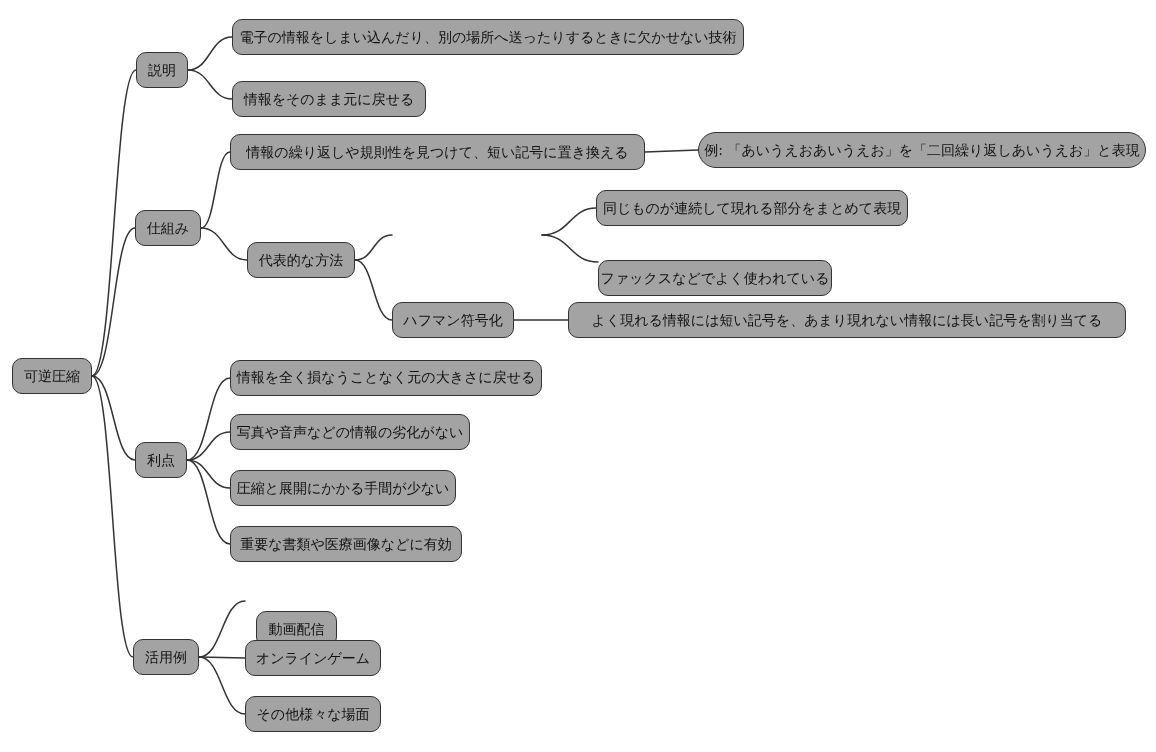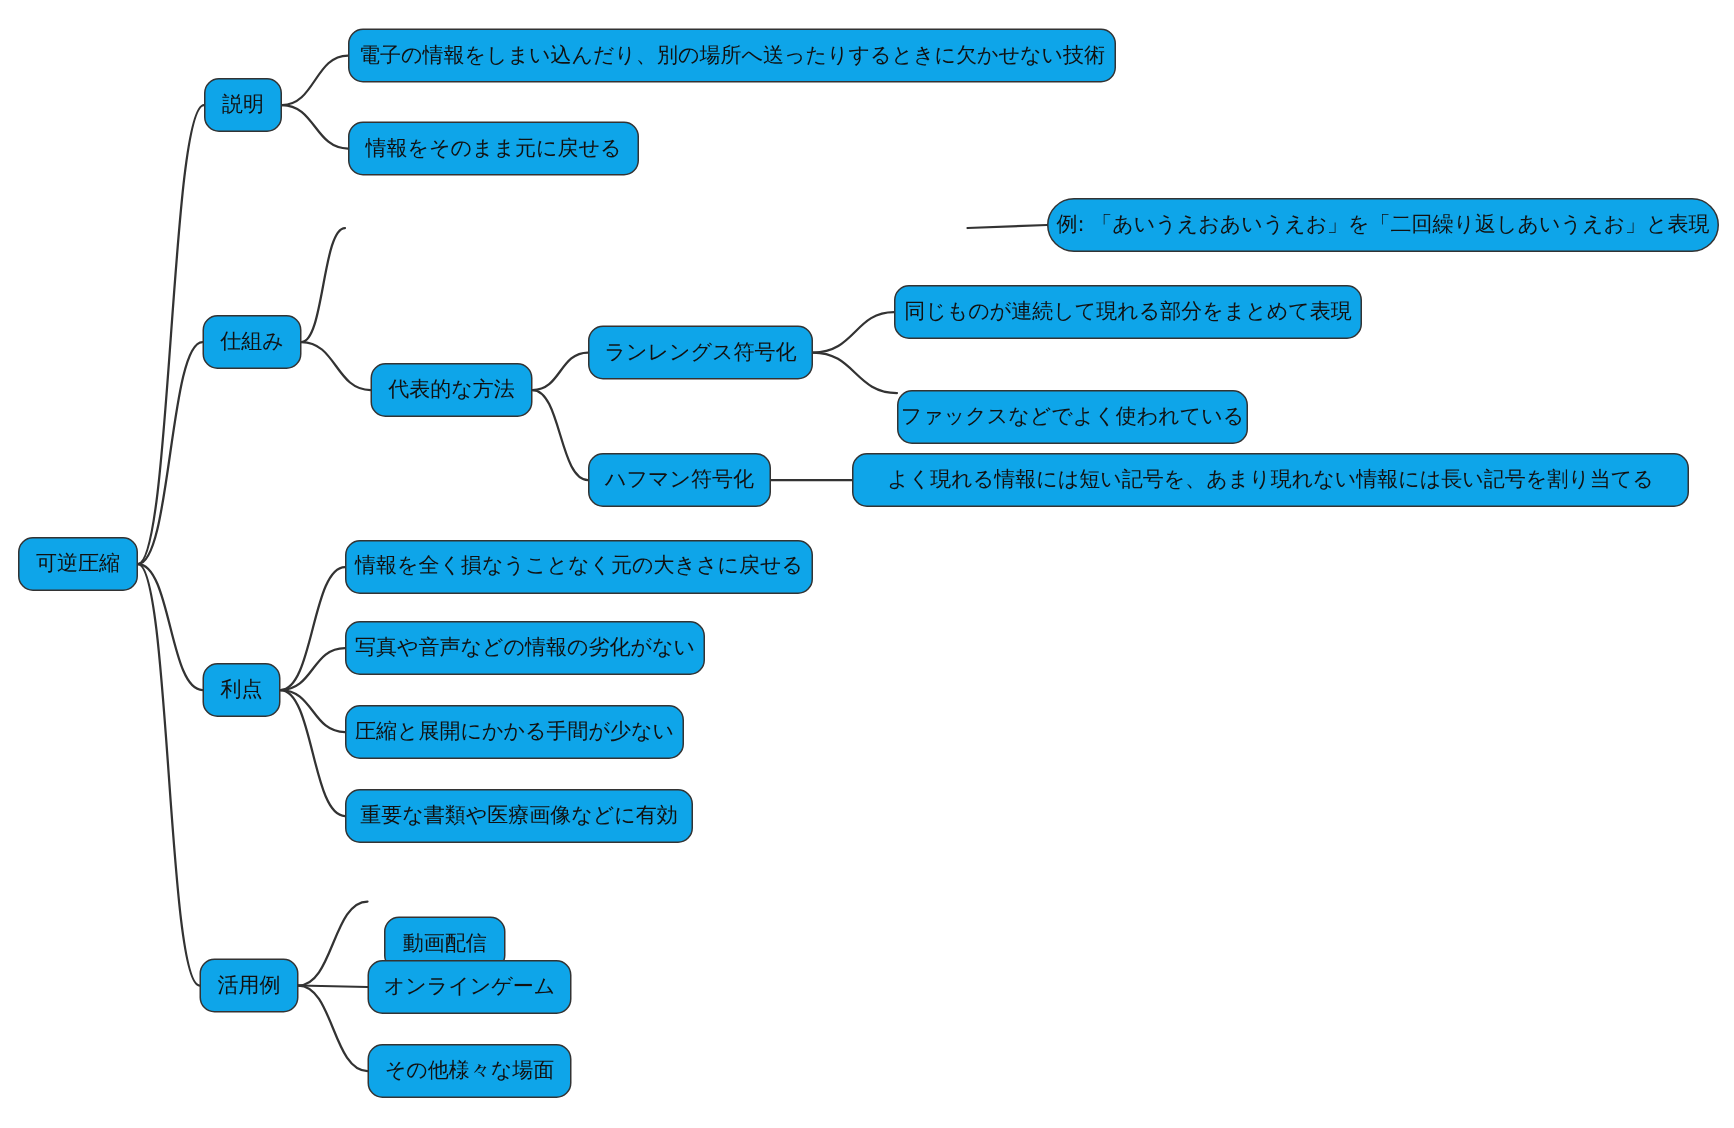--- a/index.html
+++ b/index.html
@@ -25,21 +25,21 @@
   .link-layer path {
     fill: none;
     stroke: #333333;
     stroke-width: 1.5;
     stroke-linecap: round;
   }
   .node {
     position: absolute;
     box-sizing: border-box;
     height: 36px;
-    background: #0ea5e9;
+    background: #a3a3a3;
     border: 1.5px solid #333333;
     border-radius: 10px;
     display: flex;
     align-items: center;
     justify-content: center;
     font-size: 14px;
     line-height: 1;
     color: #111111;
     white-space: nowrap;
     overflow: hidden;
@@ -83,23 +83,23 @@
     <path d="M199,657 C222,657 222,714 245,714"></path>
   </svg>
 
   <div class="node" style="left:12px; top:358px; width:80px;">可逆圧縮</div>
 
   <div class="node" style="left:136px; top:52px; width:52px;">説明</div>
   <div class="node" style="left:232px; top:19px; width:512px;">電子の情報をしまい込んだり、別の場所へ送ったりするときに欠かせない技術</div>
   <div class="node" style="left:232px; top:81px; width:194px;">情報をそのまま元に戻せる</div>
 
   <div class="node" style="left:135px; top:210px; width:66px;">仕組み</div>
+  <div class="node" style="left:230px; top:134px; width:415px;">情報の繰り返しや規則性を見つけて、短い記号に置き換える</div>
   <div class="node" style="left:698px; top:132px; width:448px;border-radius:18px;">例: 「あいうえおあいうえお」を「二回繰り返しあいうえお」と表現</div>
   <div class="node" style="left:247px; top:242px; width:108px;">代表的な方法</div>
-  <div class="node" style="left:392px; top:217px; width:150px;">ランレングス符号化</div>
   <div class="node" style="left:596px; top:190px; width:312px;">同じものが連続して現れる部分をまとめて表現</div>
   <div class="node" style="left:598px; top:244px; width:234px;margin-top:16px;">ファックスなどでよく使われている</div>
   <div class="node" style="left:392px; top:302px; width:122px;">ハフマン符号化</div>
   <div class="node" style="left:568px; top:302px; width:558px;">よく現れる情報には短い記号を、あまり現れない情報には長い記号を割り当てる</div>
 
   <div class="node" style="left:135px; top:442px; width:52px;">利点</div>
   <div class="node" style="left:230px; top:360px; width:312px;font-family:Liberation Serif, serif;">情報を全く損なうことなく元の大きさに戻せる</div>
   <div class="node" style="left:230px; top:414px; width:240px;">写真や音声などの情報の劣化がない</div>
   <div class="node" style="left:230px; top:470px; width:226px;">圧縮と展開にかかる手間が少ない</div>
   <div class="node" style="left:230px; top:526px; width:232px;">重要な書類や医療画像などに有効</div>

